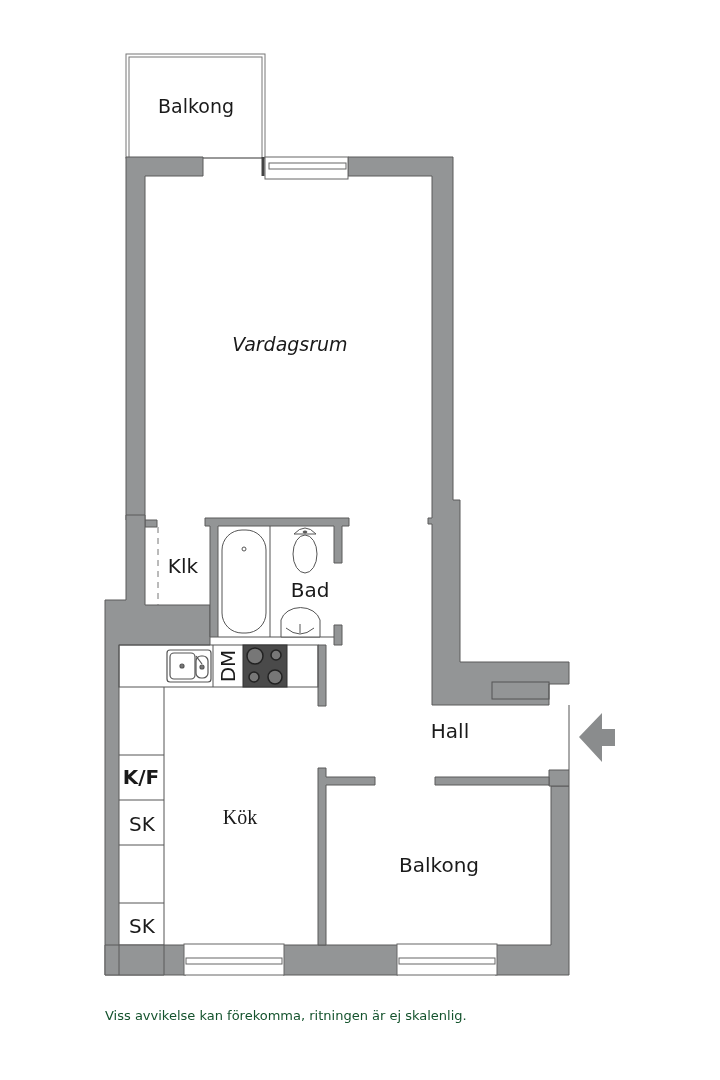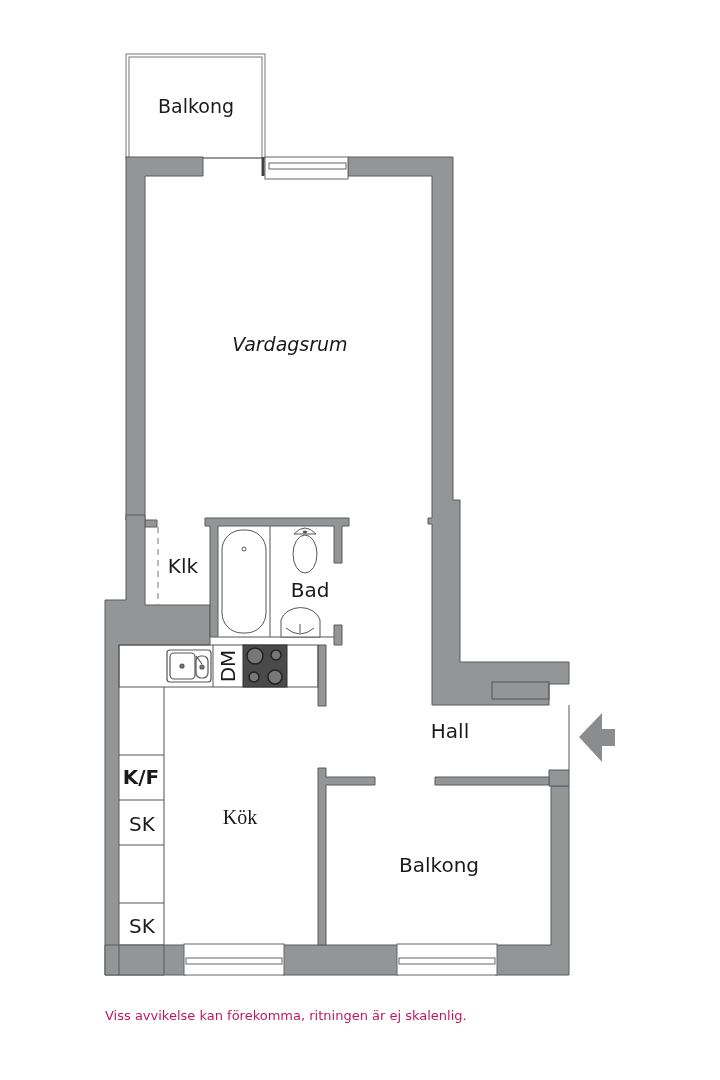--- a/index.html
+++ b/index.html
@@ -1,20 +1,20 @@
 <!DOCTYPE html>
 <html><head>
   <meta charset="utf-8">
   <style>
     html, body { margin: 0; padding: 0; background: #ffffff; }
     body { width: 720px; height: 1080px; position: relative; overflow: hidden; font-family: "DejaVu Sans", "Liberation Sans", sans-serif; }
     #plan { position: absolute; left: 0; top: 0; }
     .room-label { position: absolute; color: #1a1a1a; font-size: 19px; white-space: nowrap; transform: translate(-50%, -50%); }
     .small-label { font-size: 20px; }
-    .disclaimer { position: absolute; left: 105px; top: 1008px; font-size: 13px; color: #be185d; font-family: "DejaVu Sans", "Liberation Sans", sans-serif; }
+    .disclaimer { position: absolute; left: 105px; top: 1008px; font-size: 13px; color: #14532d; font-family: "DejaVu Sans", "Liberation Sans", sans-serif; }
   </style>
 </head>
 <body>
 
 <svg id="plan" width="720" height="1080" viewBox="0 0 720 1080" xmlns="http://www.w3.org/2000/svg">
 
   <g fill="none" stroke="#777" stroke-width="1">
     <rect x="126" y="54" width="139" height="104"></rect>
     <rect x="129" y="57" width="133" height="101"></rect>
   </g>

